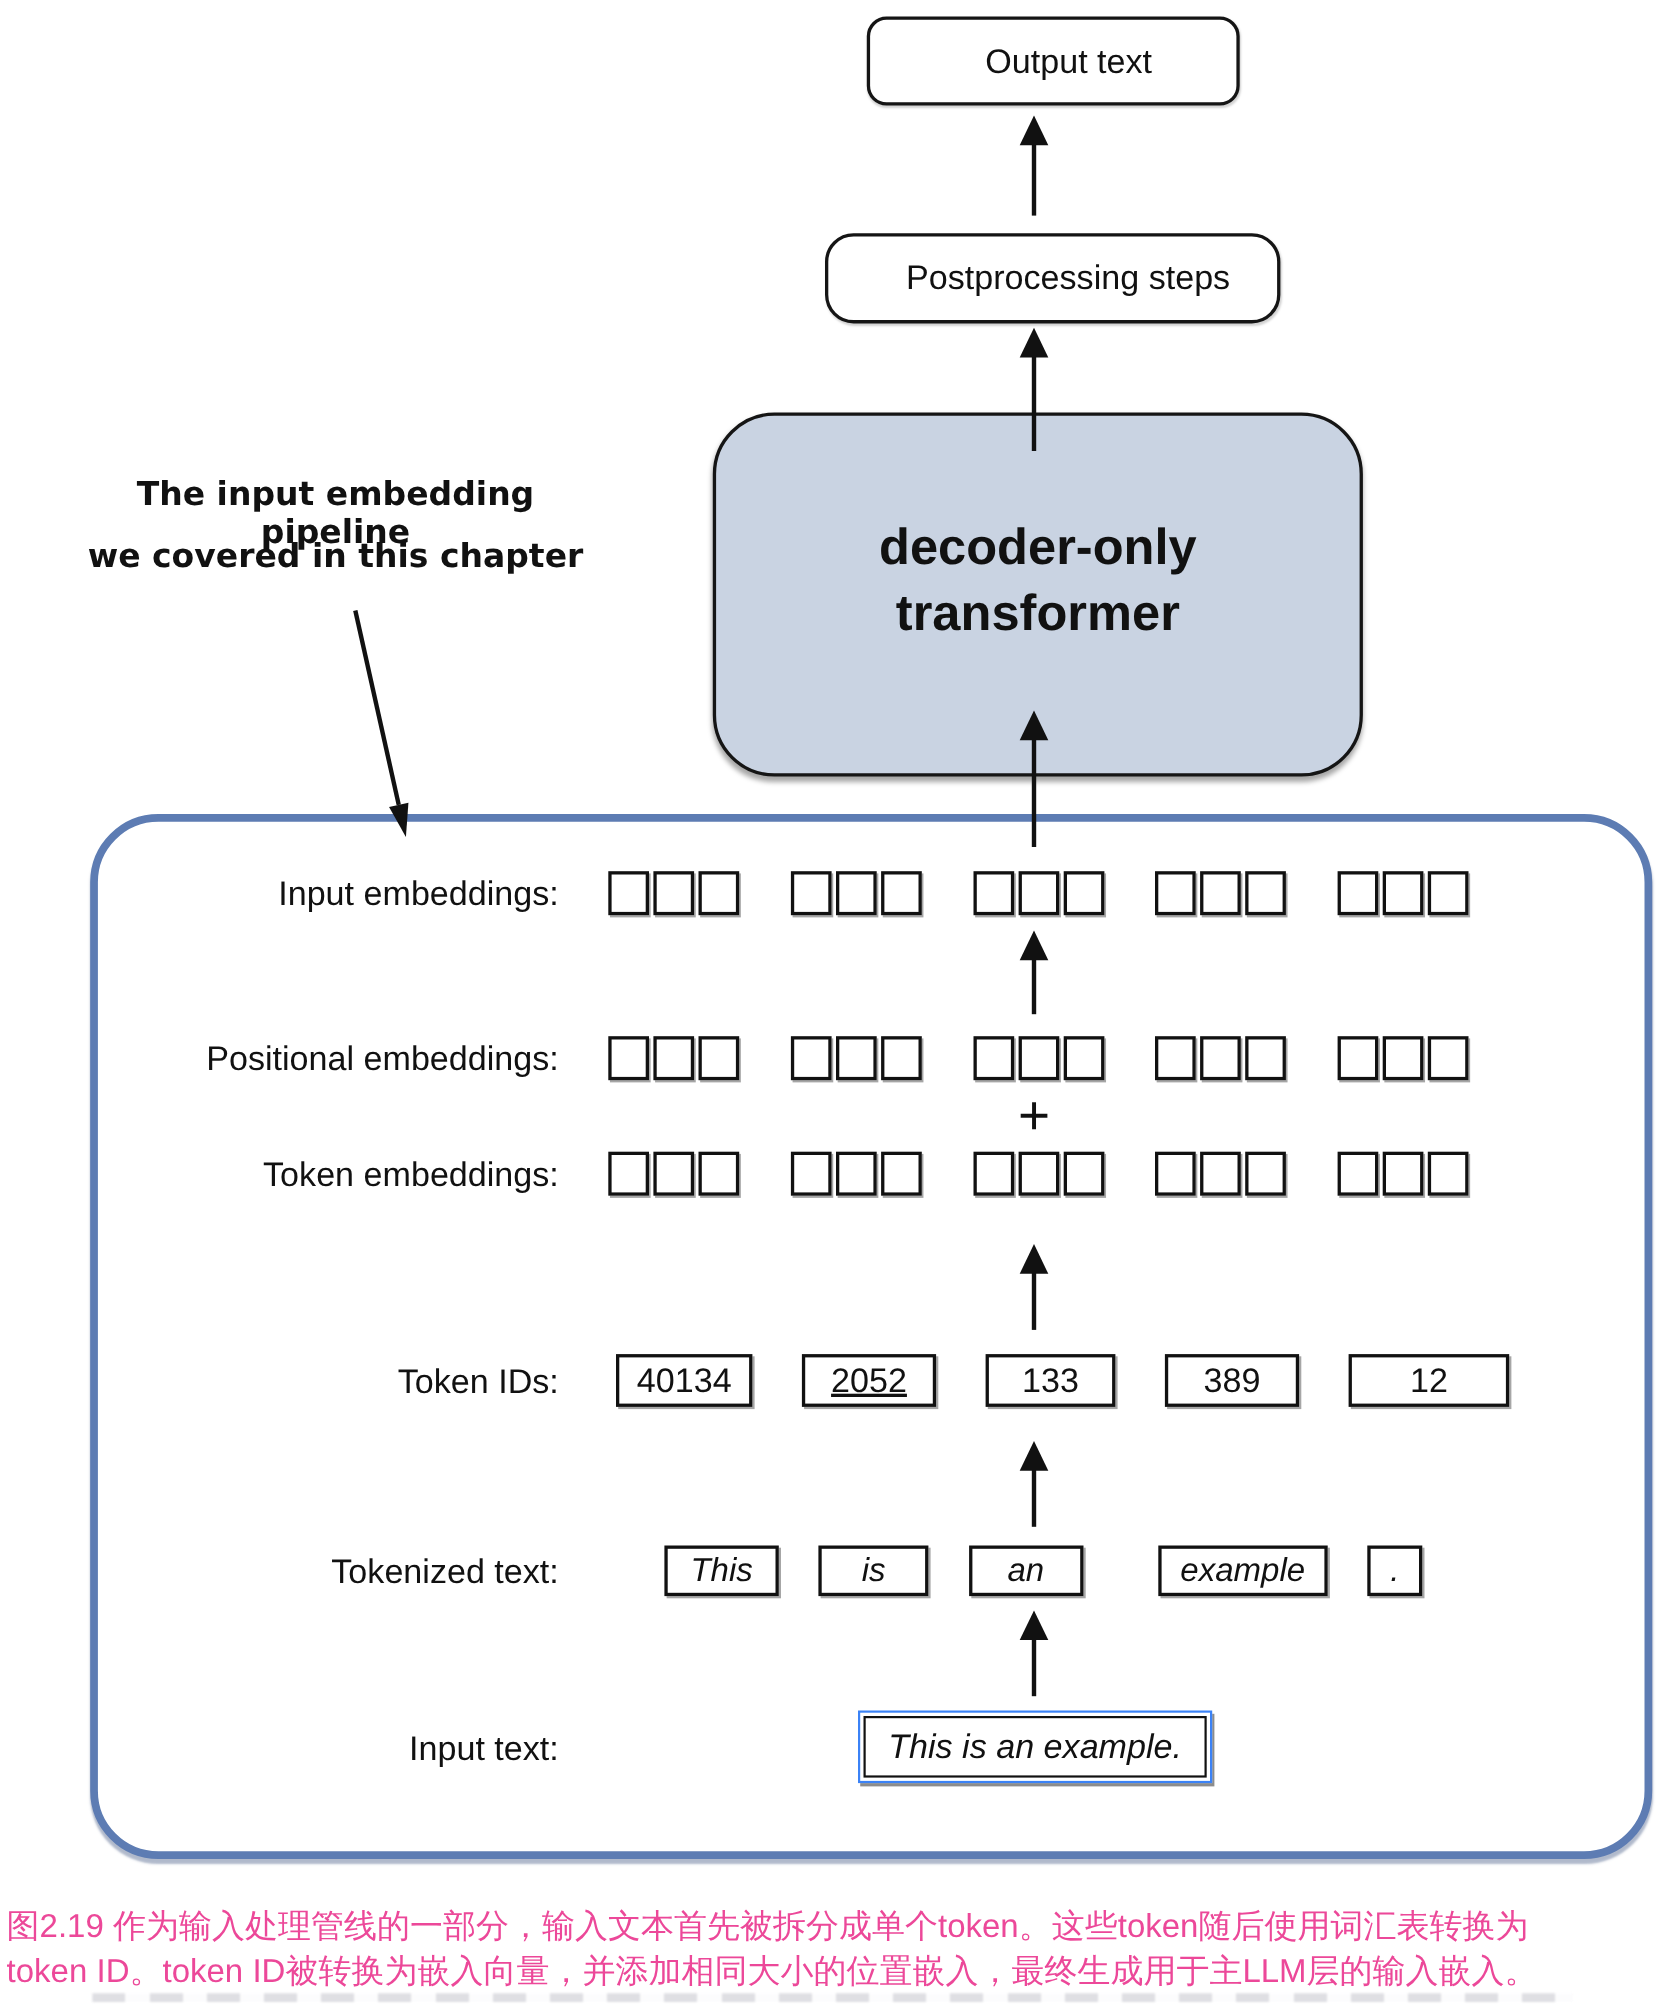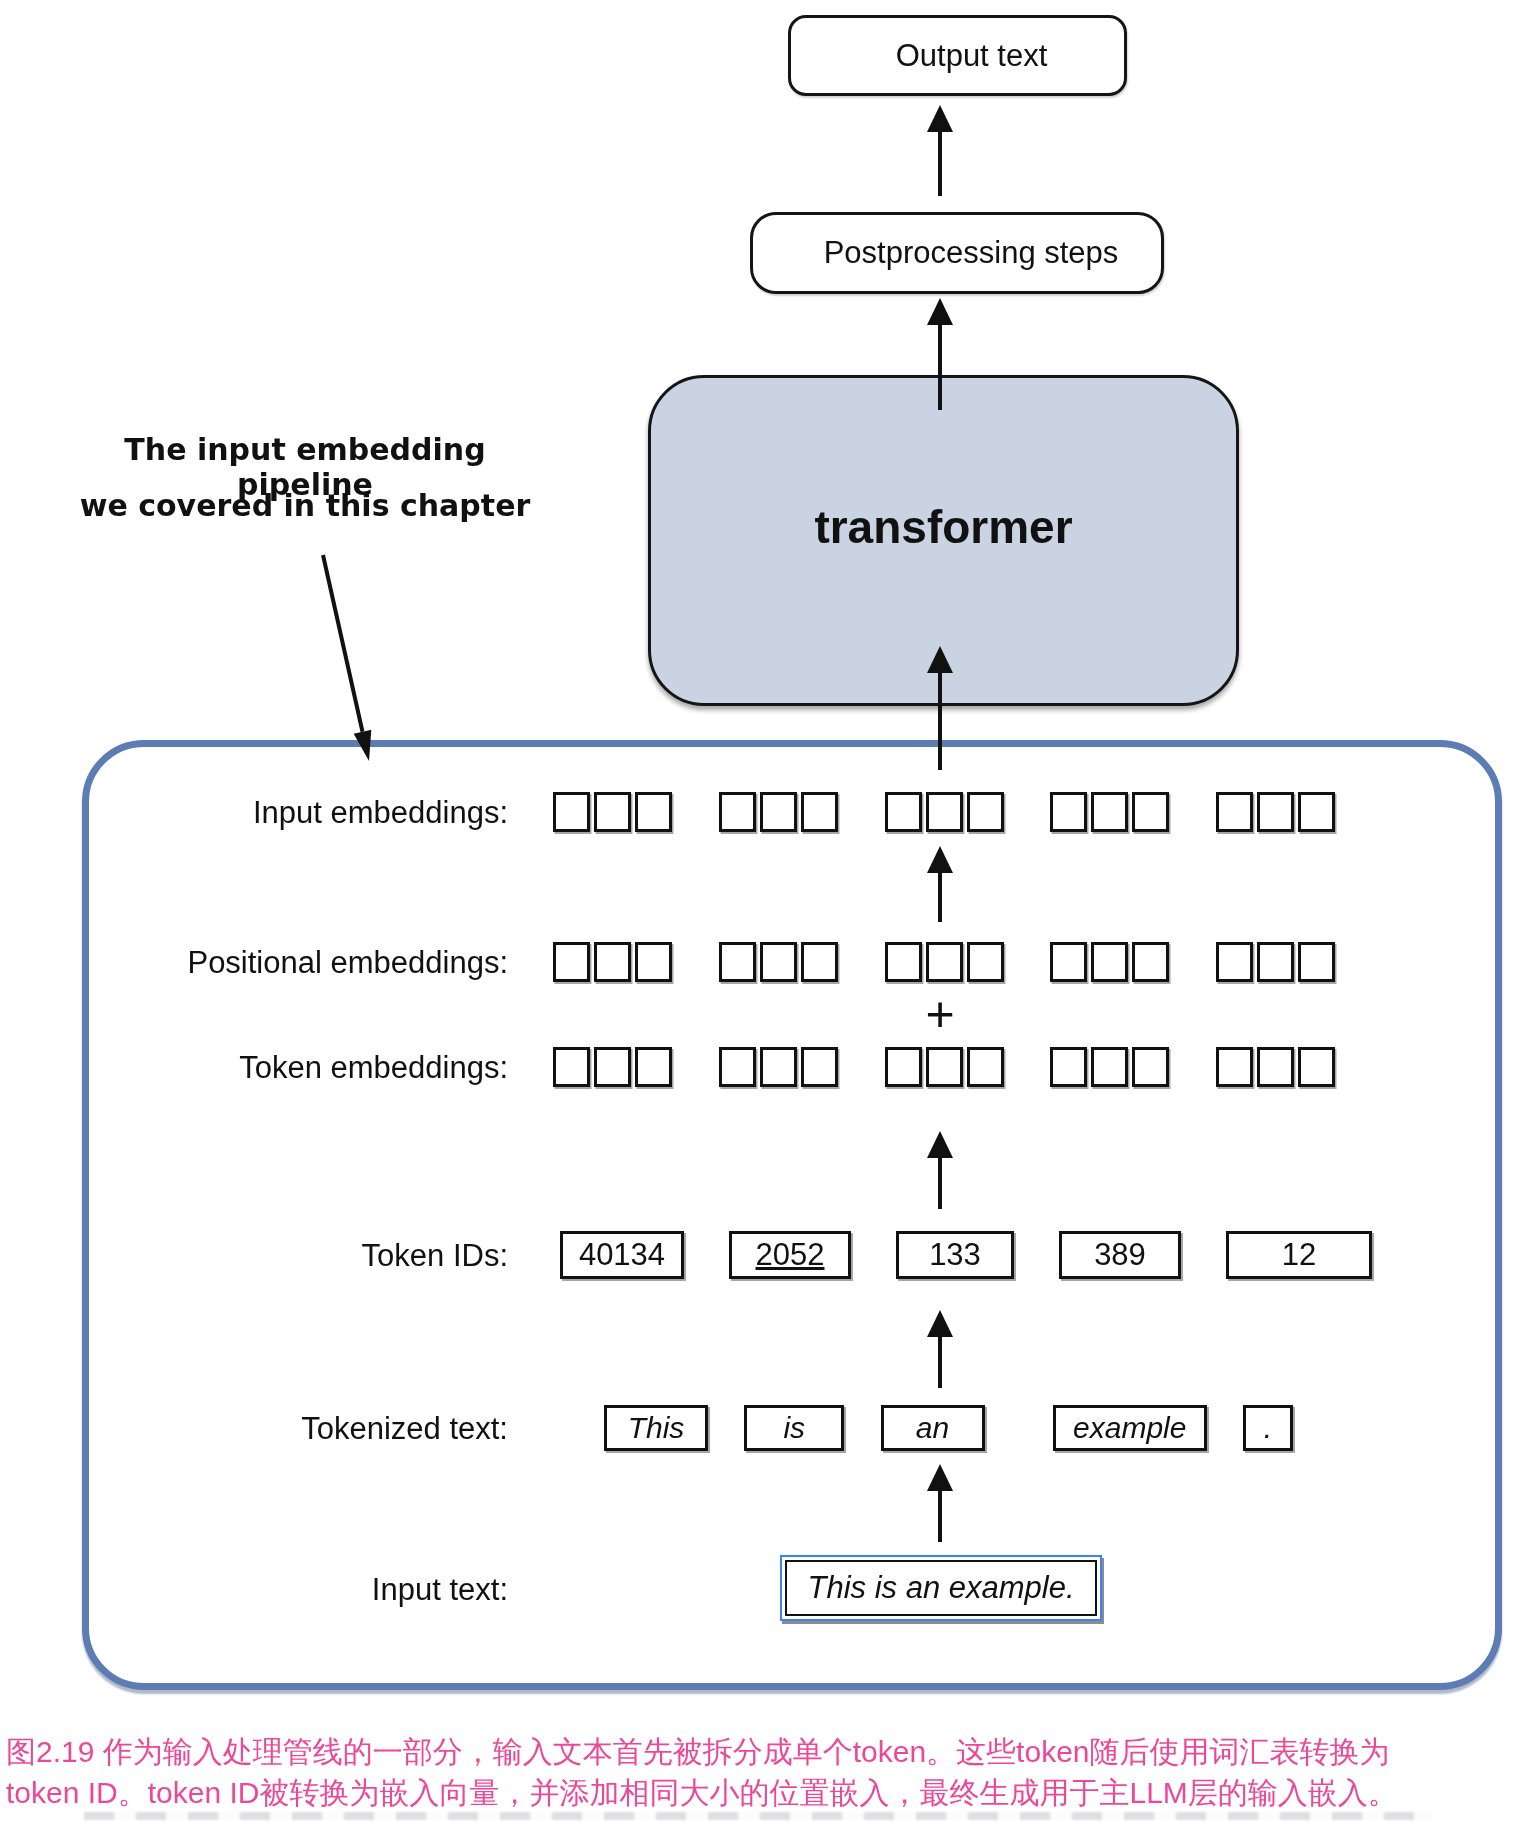--- a/index.html
+++ b/index.html
@@ -81,20 +81,21 @@
 
 <div class="rbox output-box">Output text</div>
 
 <div class="arrow-up" style="left:938px;top:131px;height:65px;"></div>
 
 <div class="rbox post-box">Postprocessing steps</div>
 
 <div class="arrow-up" style="left:938px;top:324px;height:86px;"></div>
 
 <div class="gpt-box">
+  <div class="gline">decoder-only</div>
   <div class="gline">transformer</div>
 </div>
 
 <div class="arrow-up" style="left:938px;top:672px;height:98px;"></div>
 
 <div class="annot" style="top:432px;">The input embedding pipeline</div>
 <div class="annot" style="top:488px;">we covered in this chapter</div>
 <svg class="annot-arrow" width="100" height="225">
   <line x1="25" y1="10" x2="64.5" y2="186.7" stroke="#111" stroke-width="4"></line>
   <polygon points="71,216 55.7,188.7 73.3,184.7" fill="#111"></polygon>

